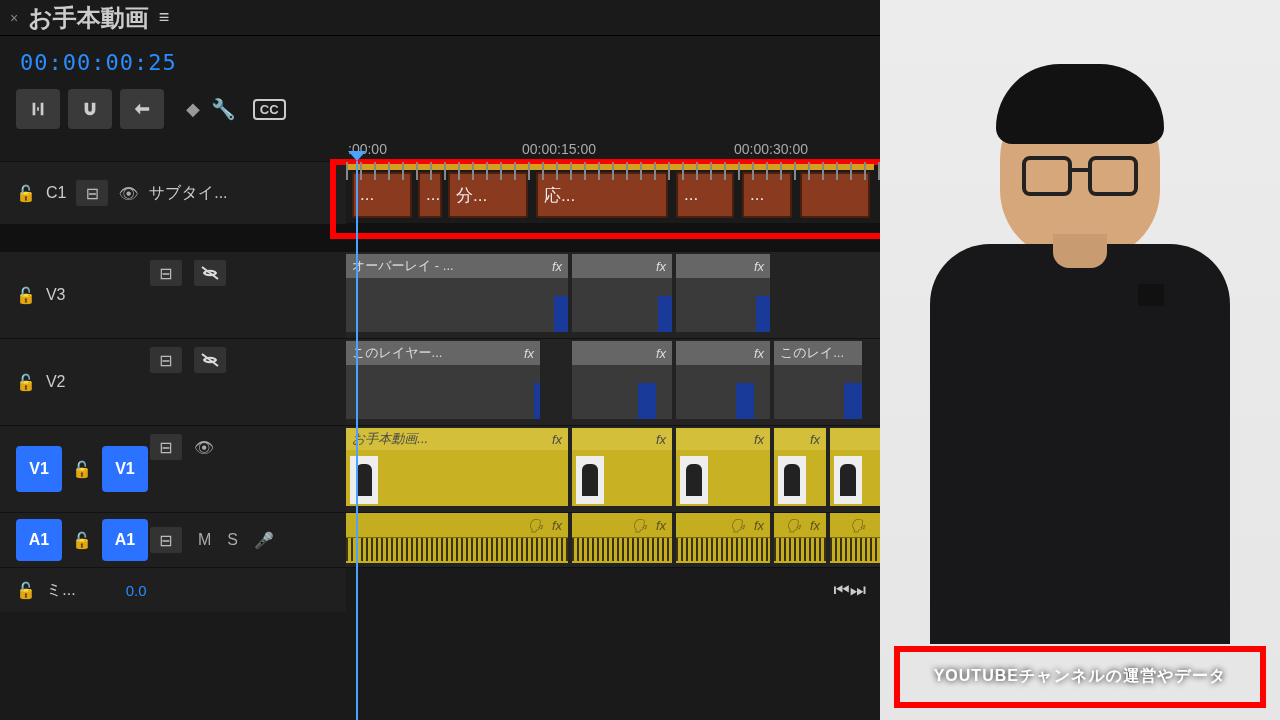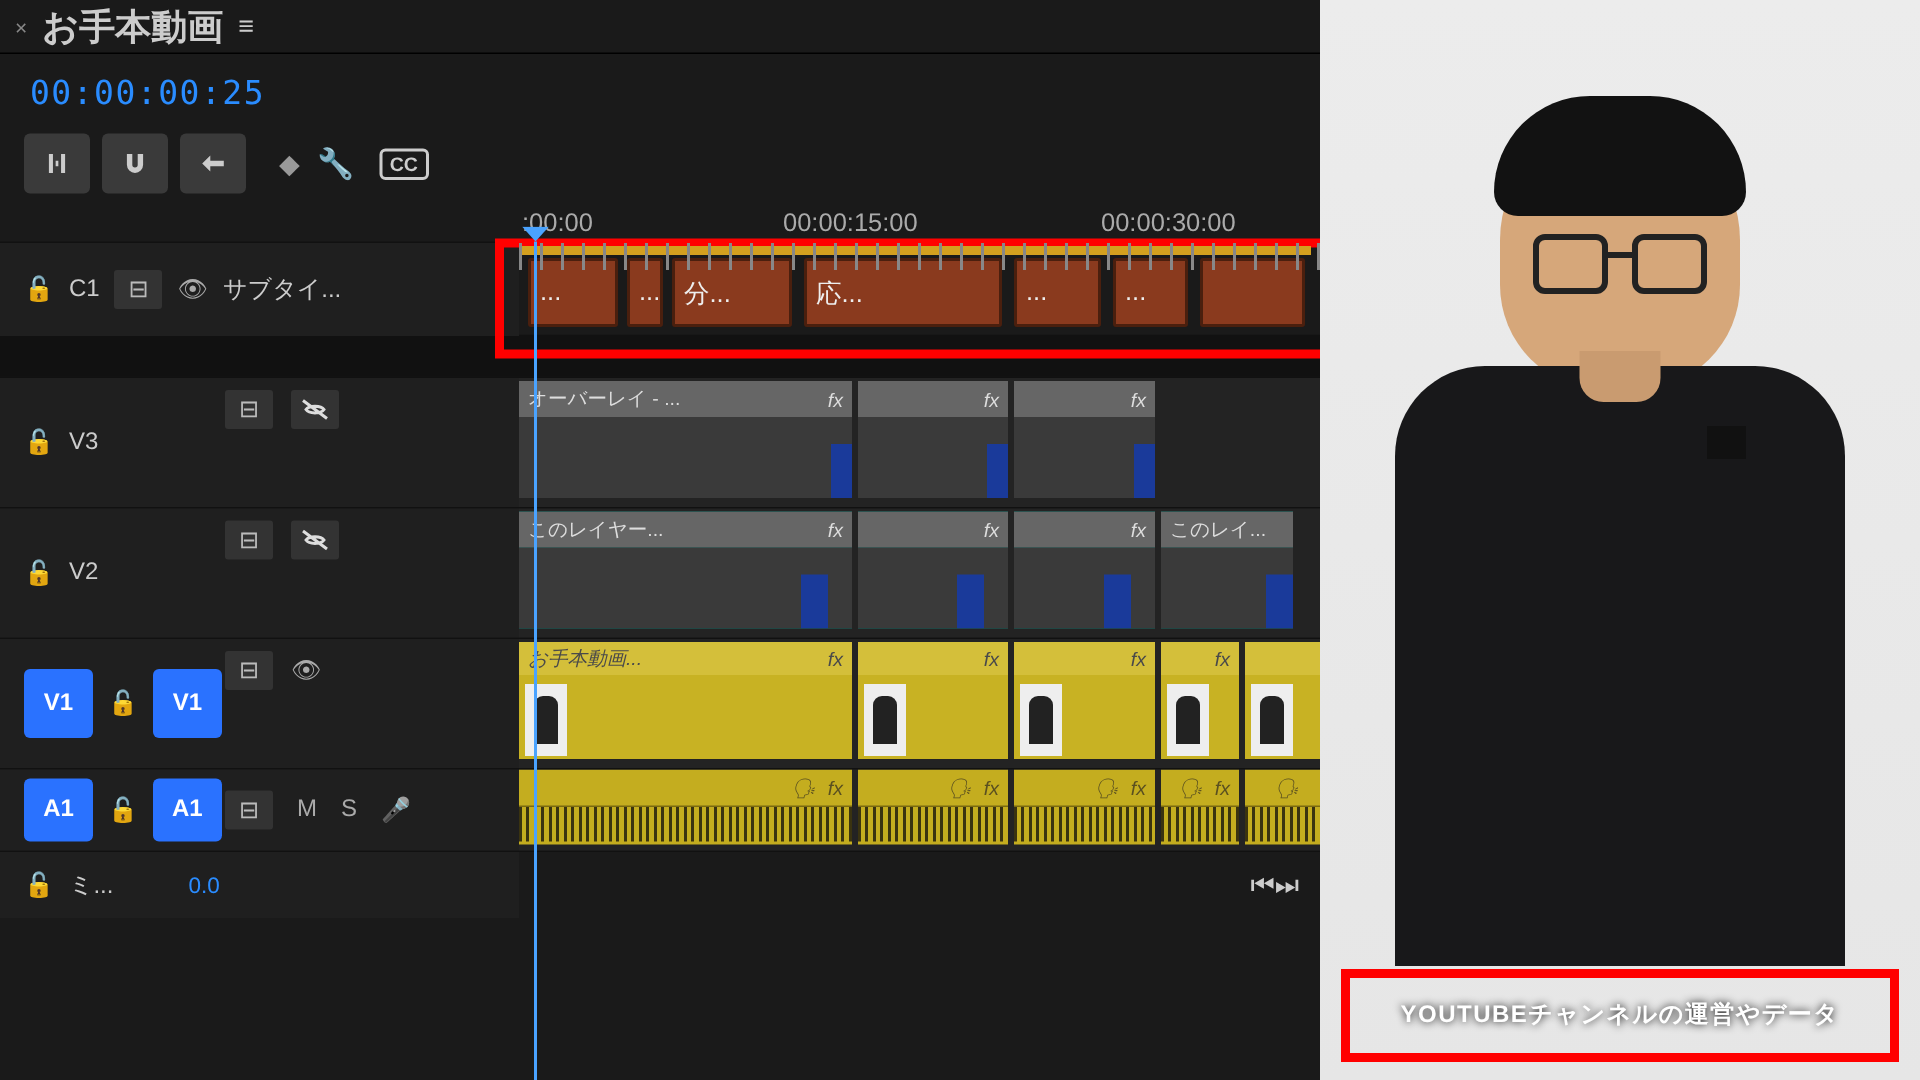--- a/index.html
+++ b/index.html
@@ -13,38 +13,38 @@
 .timecode { color:#2a8cff; font-family:monospace; font-size:22px; letter-spacing:1px; padding:14px 33px 10px 20px; }
 .toolbar { display:flex; align-items:center; gap:8px; padding:4px 16px 8px 16px; }
 .tool-btn { background:#3a3a3a; width:44px; height:40px; border-radius:4px; display:flex; align-items:center; justify-content:center; color:#ccc; font-size:20px; cursor:pointer; }
 .tool-icon { width:18px; height:18px; }
 .spacer6 { width:6px; }
 .marker-ic { color:#999; font-size:18px; }
 .wrench-ic { color:#ccc; font-size:20px; margin-left:4px; }
 .cc-box { border:2px solid #ccc; border-radius:4px; padding:1px 5px; font-size:13px; font-weight:700; color:#ccc; margin-left:8px; }
 .time-ruler-row { display:flex; height:24px; }
 .track-head-col { width:346px; }
-.ruler { flex:1; display:flex; align-items:center; color:#aaa; font-size:17px; font-family:monospace; position:relative; }
+.ruler { flex:1; display:flex; align-items:center; color:#aaa; font-size:14px; font-family:monospace; position:relative; }
 .ruler span { position:absolute; }
 .timeline-body { flex:1; position:relative; }
 .row { display:flex; border-top:1px solid #111; }
 .head { width:346px; display:flex; align-items:center; padding-left:16px; gap:10px; background:#1f1f1f; color:#bbb; position:relative; }
 .head.tall { height:86px; }
 .head.short { height:54px;align-items:center; }
 .head-icons { display:flex; gap:12px; align-items:center; }
 .btn-box { width:32px; height:26px; background:#333; border-radius:2px; display:flex; align-items:center; justify-content:center; }
 .btn-box.eye-off { background:#333; }
 .tgt { width:46px; height:46px; background:#2a72ff; color:#fff; border-radius:4px; display:flex; align-items:center; justify-content:center; font-size:16px; font-weight:600; }
 .track-label { font-size:16px; color:#ccc; }
 .lock-ic, .sync-ic, .eye-ic, .mute-ic, .mic-ic { font-size:16px; color:#aaa; }
 .track-content { flex:1; position:relative; background:#232323; overflow:hidden; }
 .caption-track { background:#1a1a1a; padding-top:2px; }
 .cap-clip { position:absolute; top:3px; height:46px; background:#8a3a1e; border:2px solid #4a1f0e; border-radius:2px; color:#eee; display:flex; align-items:center; padding:0 6px; font-size:17px; overflow:hidden; }
 .red-outline { position:absolute; border:6px solid #ff0000; pointer-events:none; }
-.vid-clip { position:absolute; top:2px; height:78px; background:#0f766e; display:flex; flex-direction:column; overflow:hidden;text-align:right; }
+.vid-clip { position:absolute; top:2px; height:78px; background:#d946ef; display:flex; flex-direction:column; overflow:hidden;text-align:right; }
 .vid-clip .clip-head { background:#666; height:24px; display:flex; align-items:center; justify-content:space-between; padding:0 6px; color:#ddd; font-size:13px; }
 .vid-clip .clip-body { flex:1; background:#3a3a3a; position:relative; }
 .blue-mark { position:absolute; width:18px; bottom:0; top:18px; background:#1a3a9a; }
 .v1-clip { position:absolute; top:2px; height:78px; background:#c8b223; overflow:hidden; }
 .v1-clip .clip-head { background:#d4bf3a; height:22px; color:#4a4a4a; font-size:13px; display:flex; align-items:center; justify-content:space-between; padding:0 6px; font-style:italic; }
 .v1-clip .thumb { position:absolute; bottom:2px; left:4px; width:28px; height:48px; background:#eee; }
 .v1-clip .thumb::after { content:""; position:absolute; inset:8px 6px; background:#222; border-radius:6px 6px 0 0; }
 .aud-clip { position:absolute; top:0; height:50px; background:#c4ad1f; }
 .aud-clip .wh { height:24px; display:flex; align-items:center; justify-content:flex-end; padding:0 6px; gap:8px; color:#5a5020; font-size:13px; font-style:italic; }
 .aud-clip .wave { height:24px; background:repeating-linear-gradient(90deg,#3a3310 0 2px,#c4ad1f 2px 5px); border-top:1px solid #7a6a10; }
@@ -193,21 +193,21 @@
         <div class="head-icons" style="position:absolute; top:8px; left:150px;">
           <div class="btn-box">⊟</div>
           <div class="btn-box eye-off">
               <svg width="18" height="14" viewBox="0 0 18 14">
                 <path d="M1 1l16 12M3 7c2-3 10-3 12 0-2 3-10 3-12 0z" stroke="#ddd" stroke-width="2" fill="none"></path>
               </svg>
             </div>
         </div>
       </div>
       <div class="track-content" id="v2-content">
-          <div class="vid-clip" style="left: 0px; width: 222px;">
+          <div class="vid-clip" style="left: 0px; width: 194px;">
             <div class="clip-head">
               <span>このレイヤー...</span>
               <span class="fx">fx</span>
             </div>
             <div class="clip-body">
               <div class="blue-mark" style="left: 188px;"></div>
             </div>
           </div>
           <div class="vid-clip" style="left: 226px; width: 100px;">
             <div class="clip-head">

